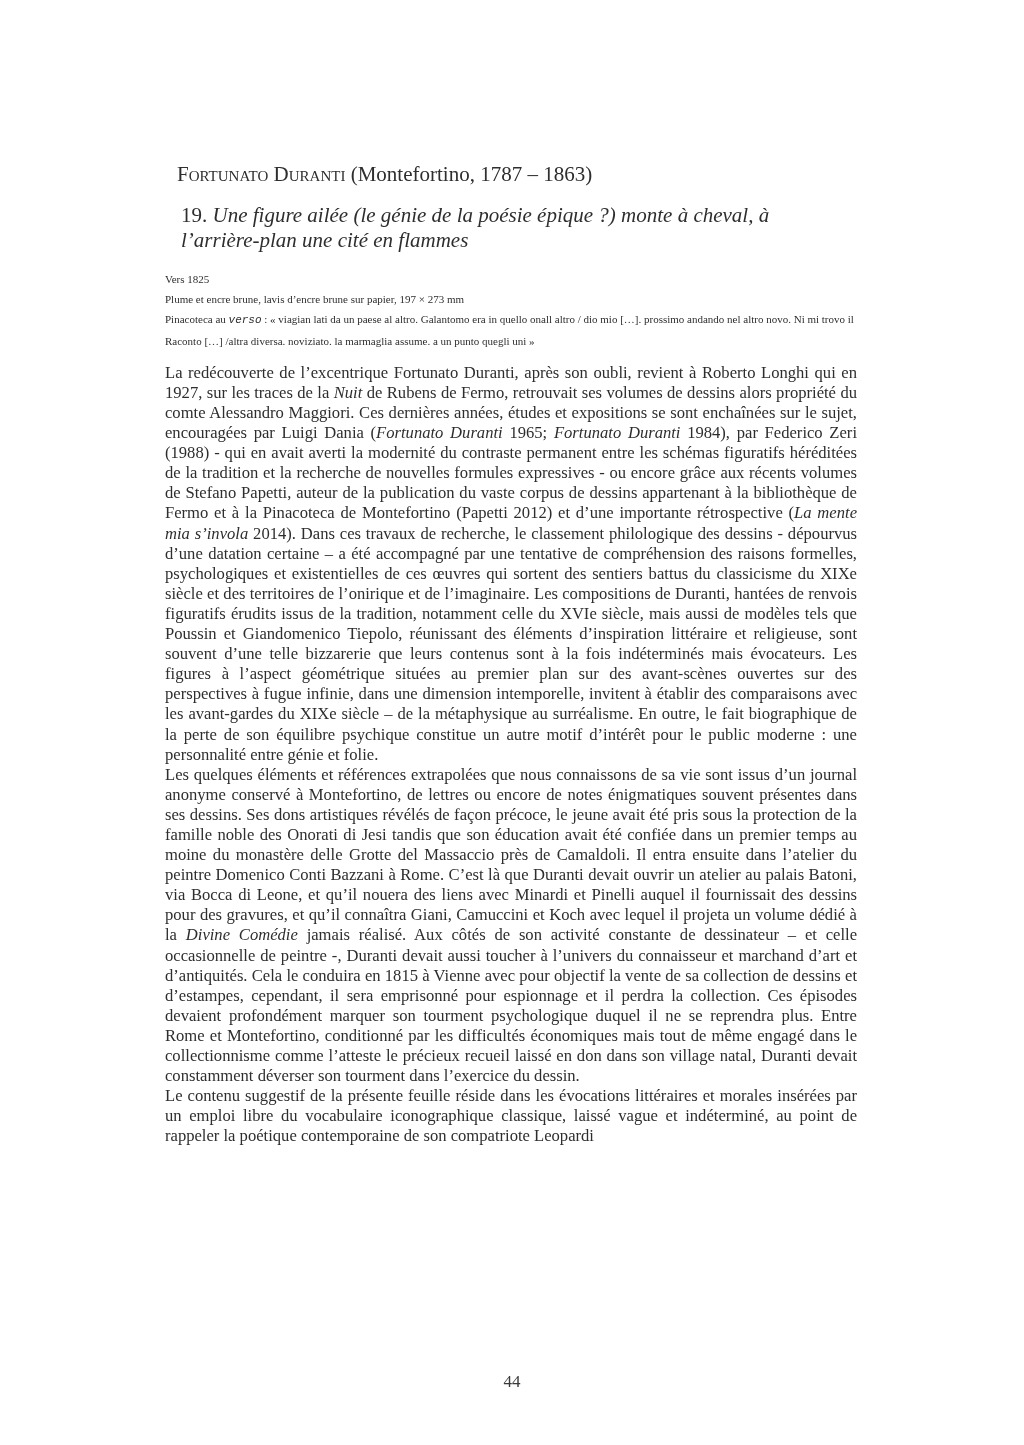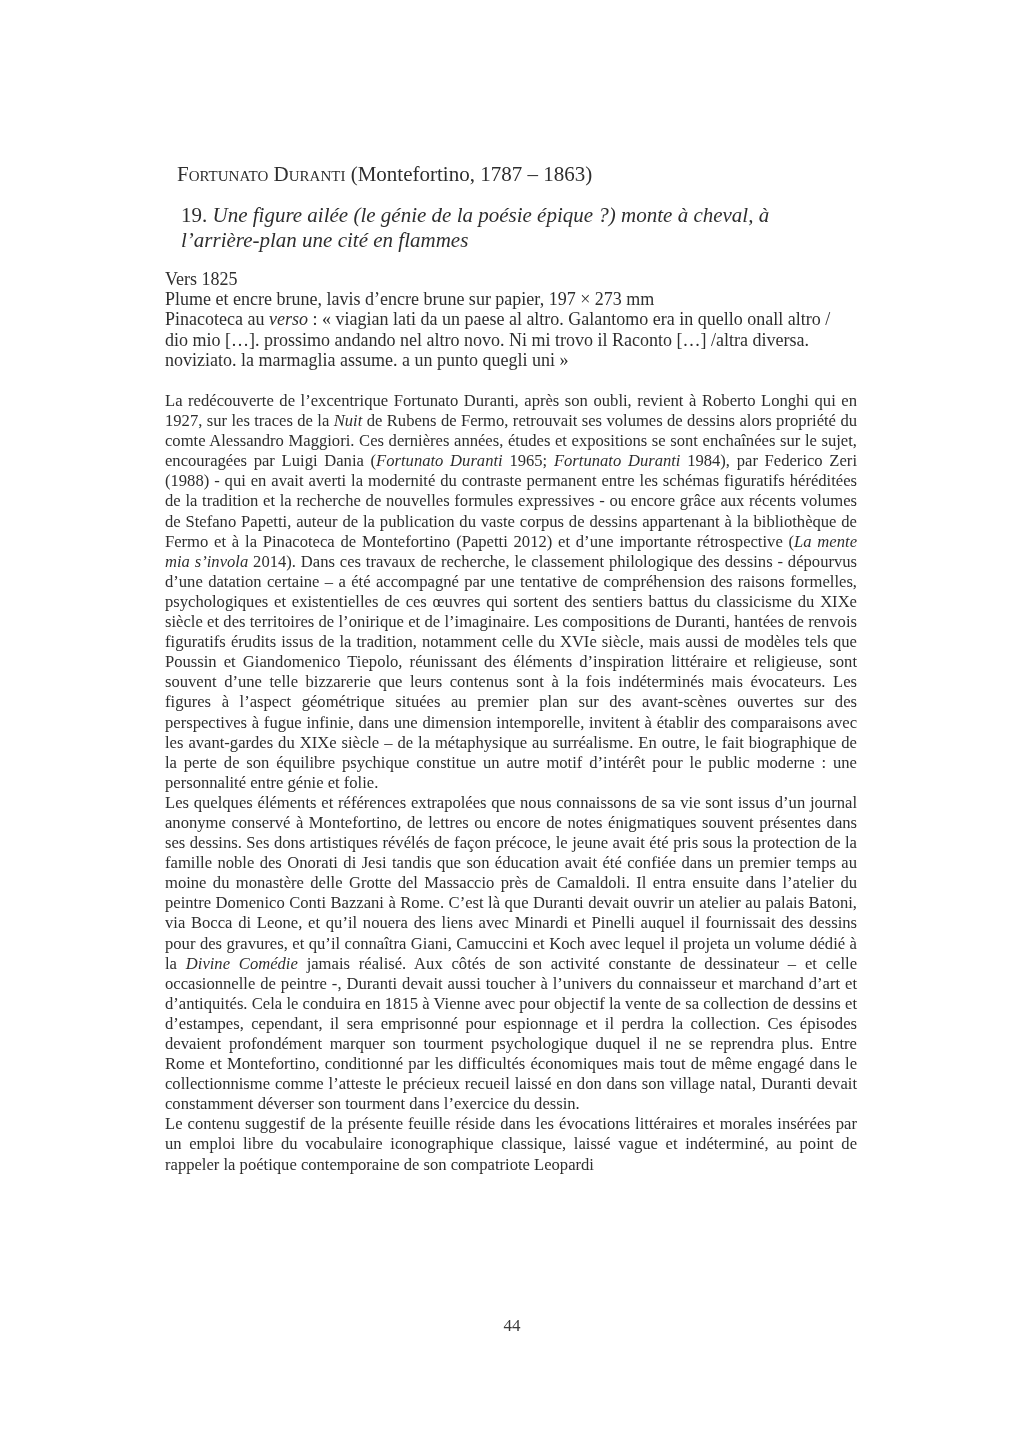--- a/index.html
+++ b/index.html
@@ -4,26 +4,26 @@
 <style>
   html, body { margin: 0; padding: 0; background: #ffffff; }
   body { width: 1024px; height: 1445px; position: relative; overflow: hidden;
          font-family: "Liberation Serif", "DejaVu Serif", serif; color: #2e2e2e; }
   .page { position: absolute; left: 165px; top: 150px; width: 692px; }
   .artist { font-size: 21px; line-height: 25px; margin: 12px; font-weight: normal; }
   .artist .sc { font-variant: small-caps; }
   .title { font-size: 21px; line-height: 25px; margin: 16px; font-weight: normal; }
   .title .num { font-style: normal; }
   .title .t { font-style: italic; }
-  .meta { font-size: 18px; line-height: 20.2px; margin: 0; }
-  .meta i { font-style: italic; }
-  .body { margin-top: 21px; font-size: 16.6px; line-height: 20.1px; text-align: justify; font-family: Liberation Serif, serif; }
+  .meta { font-size: 11px; line-height: 20.2px; margin: 0; }
+  .meta i { font-style: italic; font-family: Liberation Mono, monospace; }
+  .body { margin-top: 12px; font-size: 16.6px; line-height: 20.1px; text-align: justify; font-family: Liberation Serif, serif; }
   .body p { margin: 0; }
   .body i { font-style: italic; }
-  .pagenum { position: absolute; top: 1316px; left: 0; width: 1024px; text-align: center;
+  .pagenum { position: absolute; top: 1372px; left: 0; width: 1024px; text-align: center;
              font-size: 17px; color: #3a3a3a; }
 </style>
 </head>
 <body>
 
 <div class="page">
   <h1 class="artist">
     <span class="sc">Fortunato Duranti</span>
     <span>(Montefortino, 1787 – 1863)</span>
   </h1>

